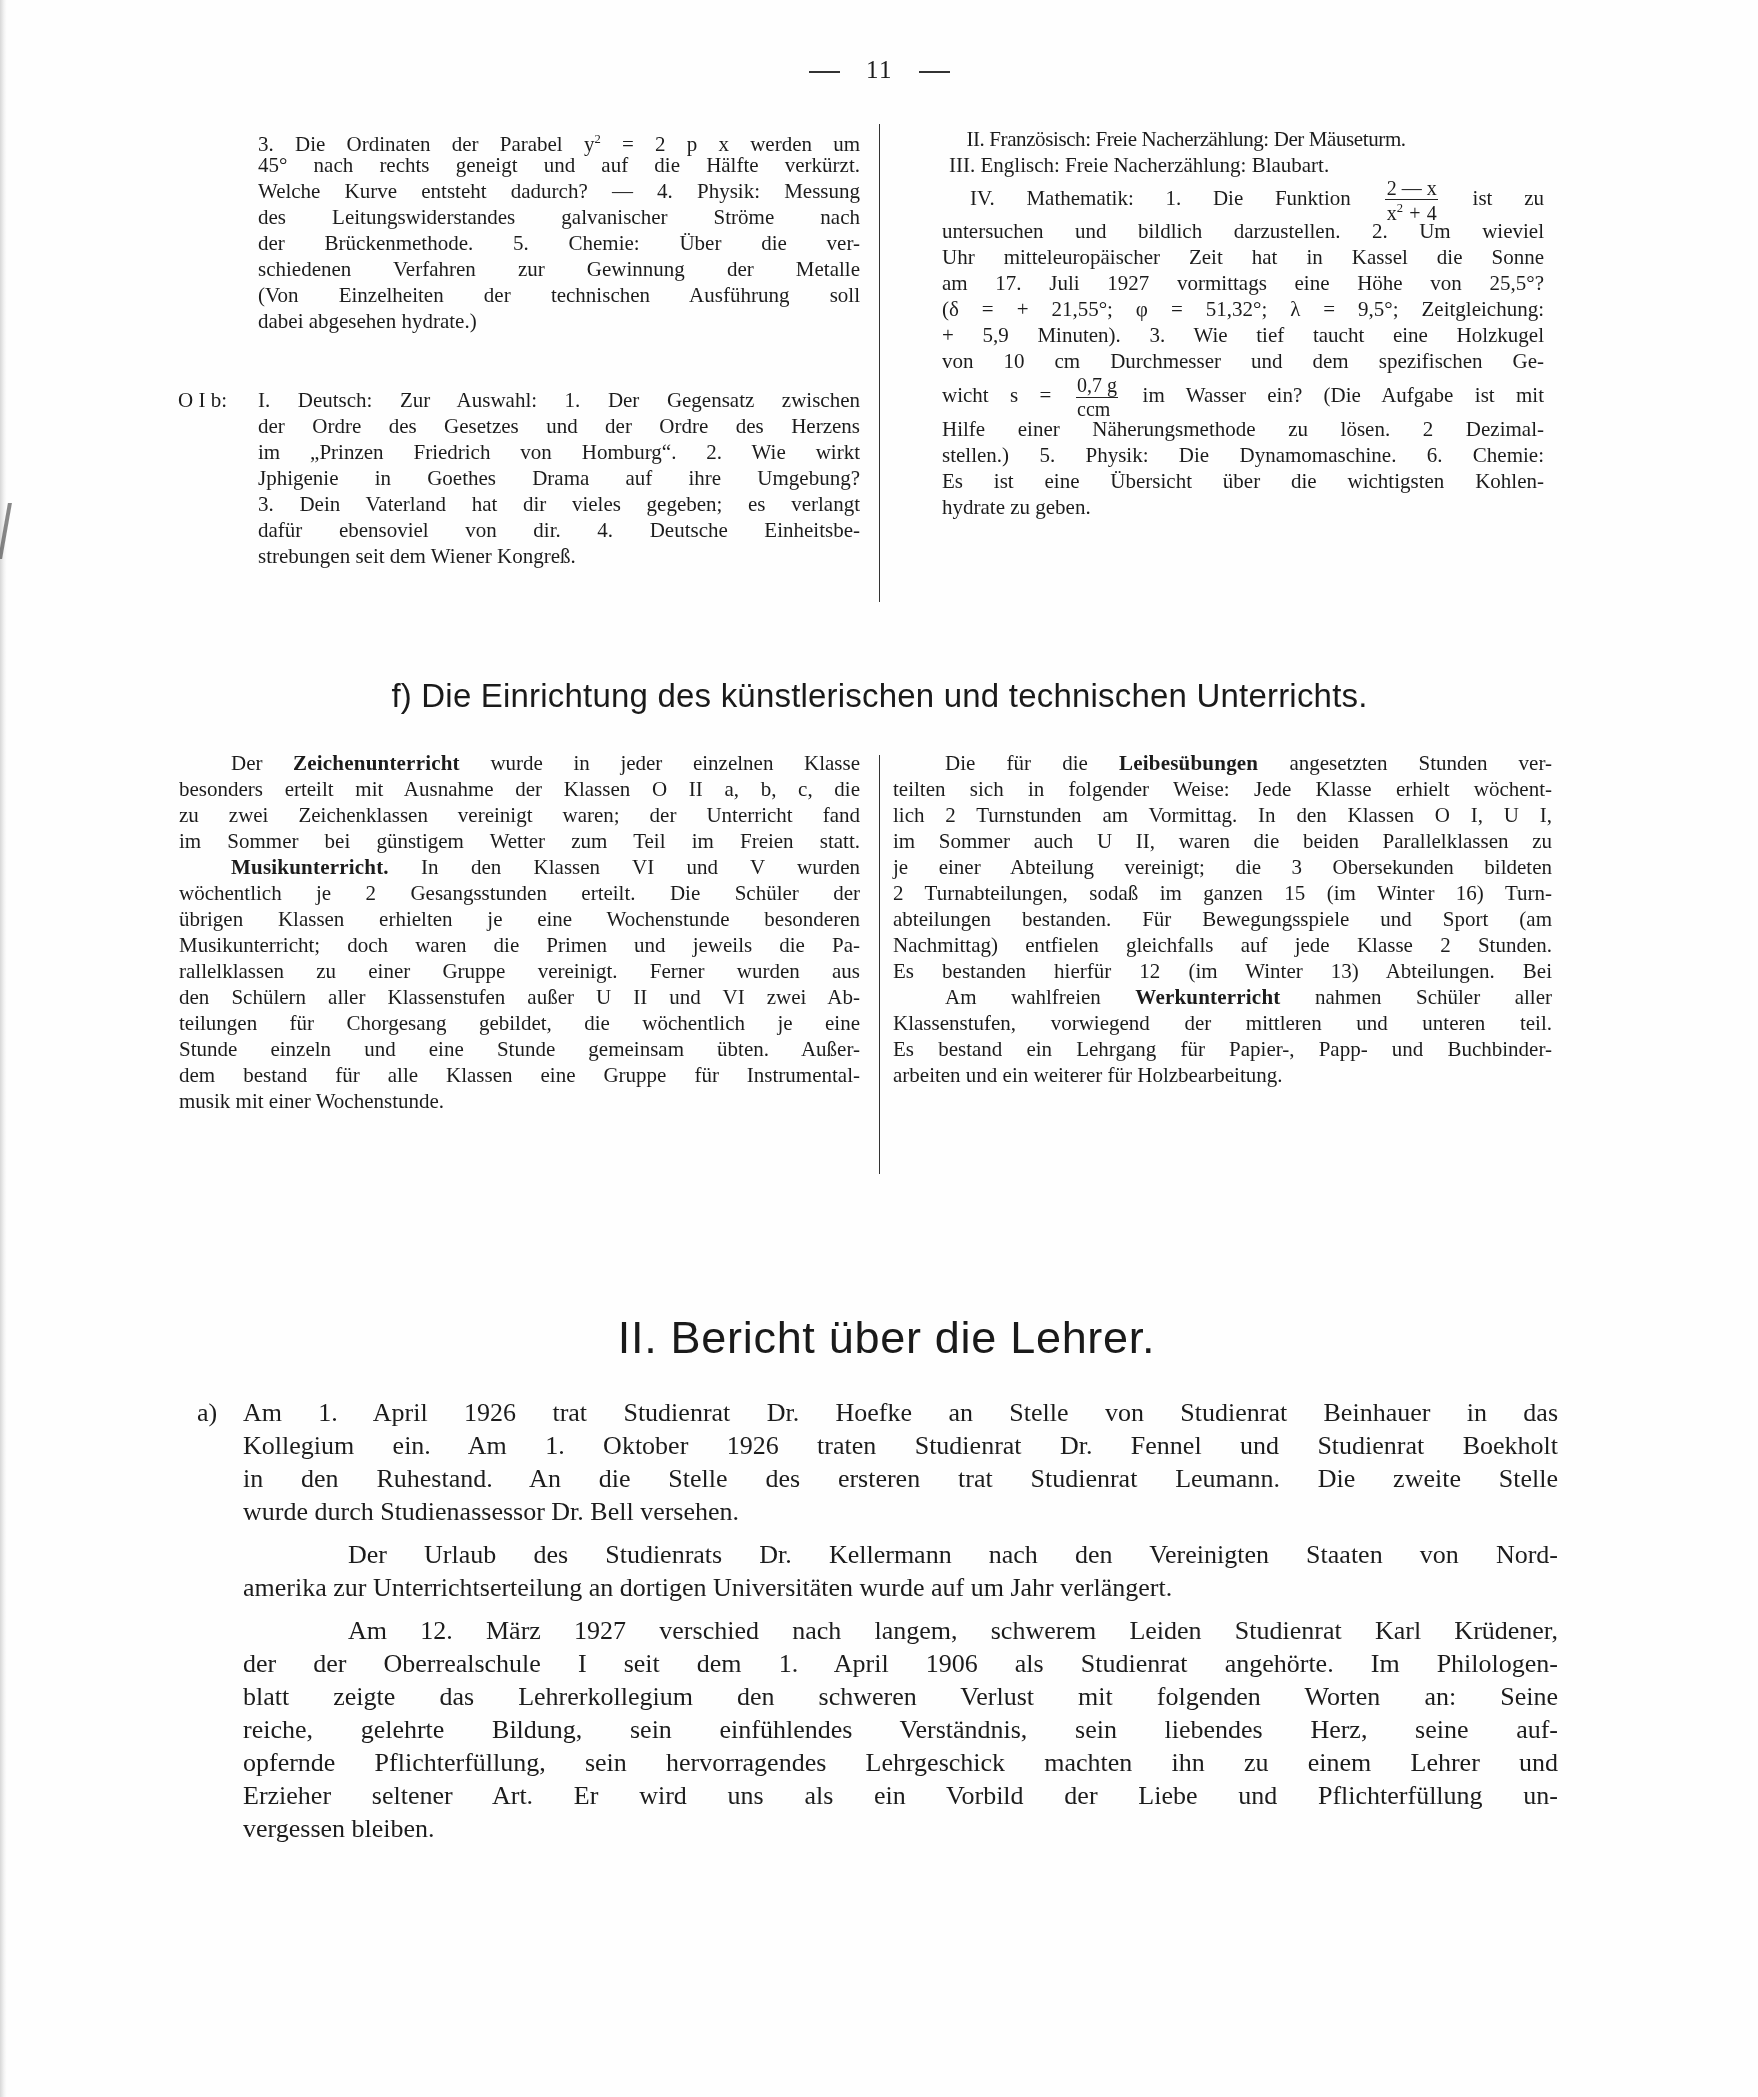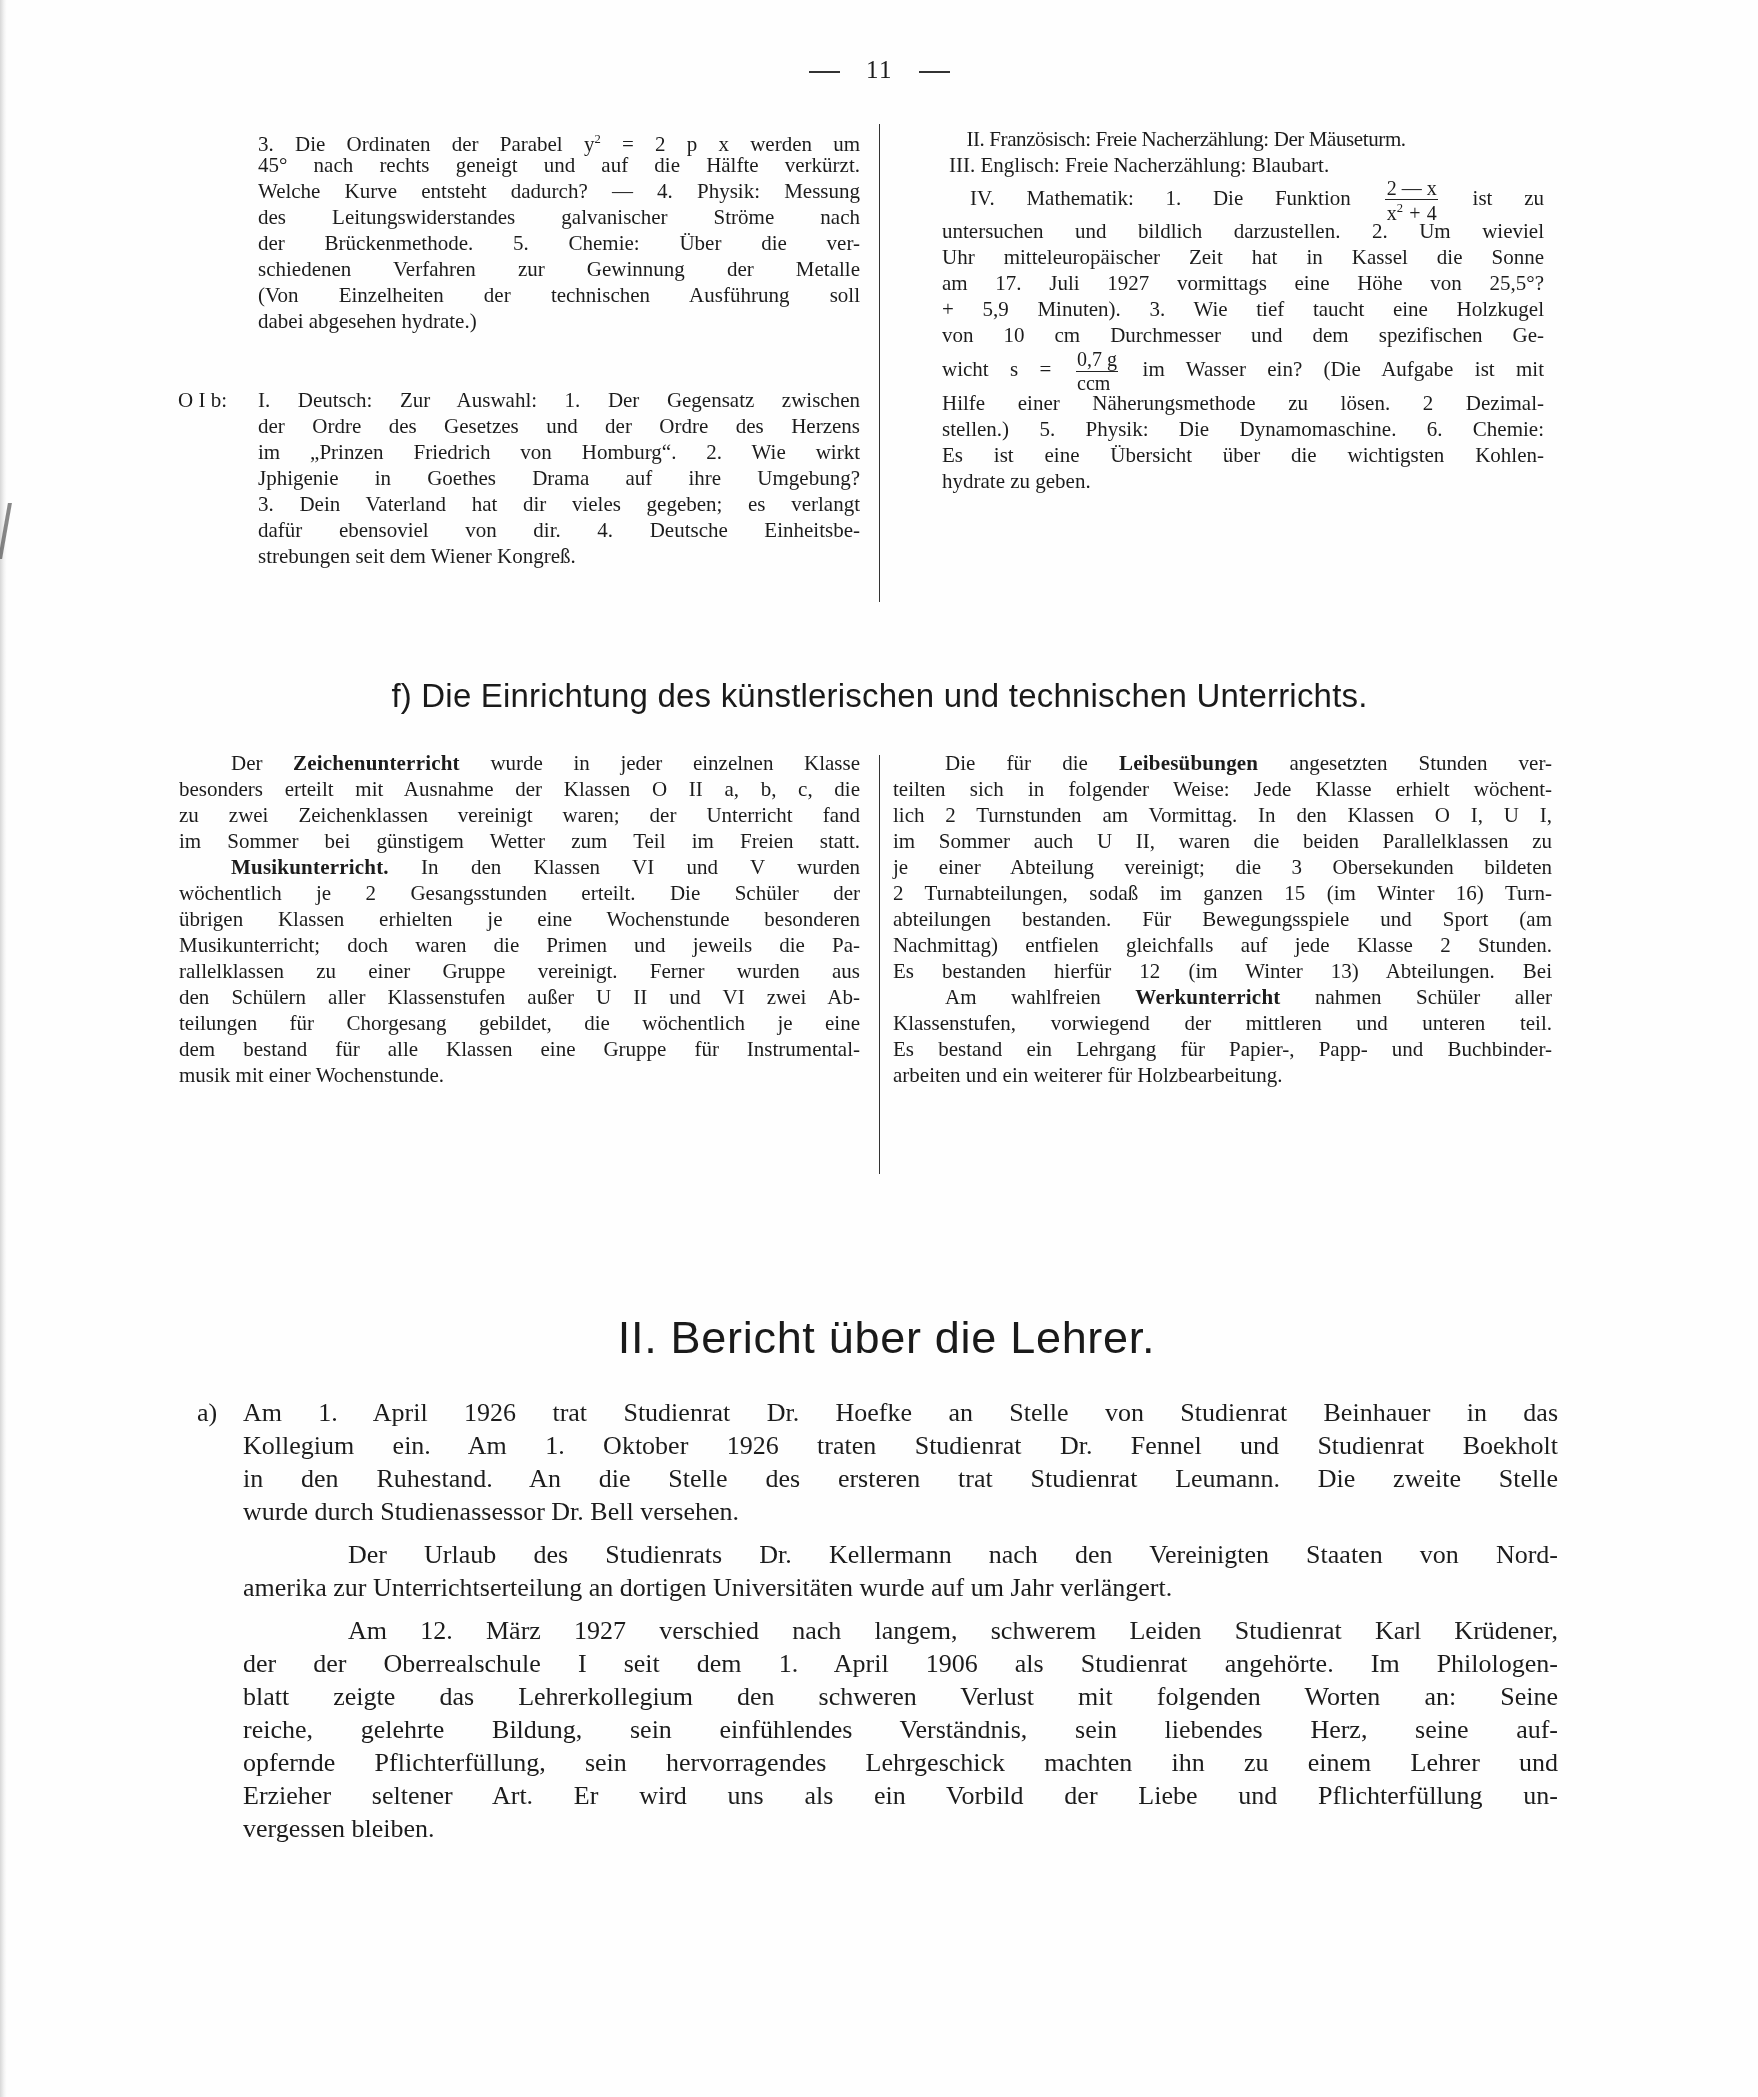--- a/index.html
+++ b/index.html
@@ -180,20 +180,21 @@
       <span>IV. Mathematik: 1. Die Funktion</span>
       <span class="frac" style="font-size:20px;">
         <span class="num">2 — x</span>
         <span class="den"><span>x</span><span class="sup">2</span><span> + 4</span></span>
       </span>
       <span>ist zu</span>
     </span>
     <span class="line">untersuchen und bildlich darzustellen. 2. Um wieviel</span>
     <span class="line">Uhr mitteleuropäischer Zeit hat in Kassel die Sonne</span>
     <span class="line">am 17. Juli 1927 vormittags eine Höhe von 25,5°?</span>
+    <span class="line">(δ = + 21,55°; φ = 51,32°; λ = 9,5°; Zeitgleichung:</span>
     <span class="line">+ 5,9 Minuten). 3. Wie tief taucht eine Holzkugel</span>
     <span class="line">von 10 cm Durchmesser und dem spezifischen Ge-</span>
     <span class="line" style="height:42px; line-height:42px; text-align-last:justify;">
       <span>wicht s =</span>
       <span class="frac" style="font-size:20px;">
         <span class="num">0,7 g</span>
         <span class="den">ccm</span>
       </span>
       <span>im Wasser ein? (Die Aufgabe ist mit</span>
     </span>
@@ -210,20 +211,21 @@
     <span class="line">besonders erteilt mit Ausnahme der Klassen O II a, b, c, die</span>
     <span class="line">zu zwei Zeichenklassen vereinigt waren; der Unterricht fand</span>
     <span class="line">im Sommer bei günstigem Wetter zum Teil im Freien statt.</span>
     <span class="line" style="padding-left:52px; width:629px;"><span class="bold">Musikunterricht.</span><span> In den Klassen VI und V wurden</span></span>
     <span class="line">wöchentlich je 2 Gesangsstunden erteilt. Die Schüler der</span>
     <span class="line">übrigen Klassen erhielten je eine Wochenstunde besonderen</span>
     <span class="line">Musikunterricht; doch waren die Primen und jeweils die Pa-</span>
     <span class="line">rallelklassen zu einer Gruppe vereinigt. Ferner wurden aus</span>
     <span class="line">den Schülern aller Klassenstufen außer U II und VI zwei Ab-</span>
     <span class="line">teilungen für Chorgesang gebildet, die wöchentlich je eine</span>
+    <span class="line">Stunde einzeln und eine Stunde gemeinsam übten. Außer-</span>
     <span class="line">dem bestand für alle Klassen eine Gruppe für Instrumental-</span>
     <span class="line last">musik mit einer Wochenstunde.</span>
   </div>
 
   <div class="divider" style="left:879px; top:755px; height:419px;"></div>
 
   <div class="col" style="left:893px; top:750px; width:659px;">
     <span class="line" style="padding-left:52px; width:607px;"><span>Die für die </span><span class="bold">Leibesübungen</span><span> angesetzten Stunden ver-</span></span>
     <span class="line">teilten sich in folgender Weise: Jede Klasse erhielt wöchent-</span>
     <span class="line">lich 2 Turnstunden am Vormittag. In den Klassen O I, U I,</span>

